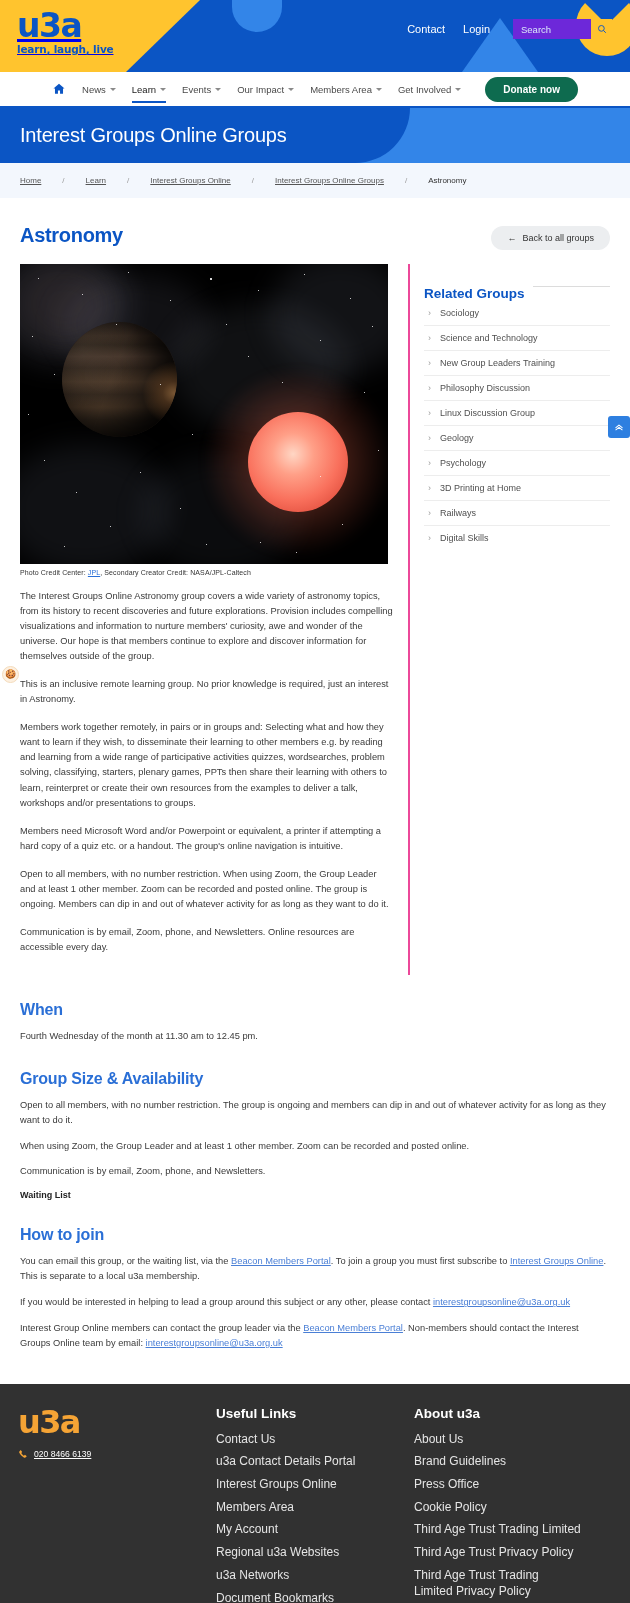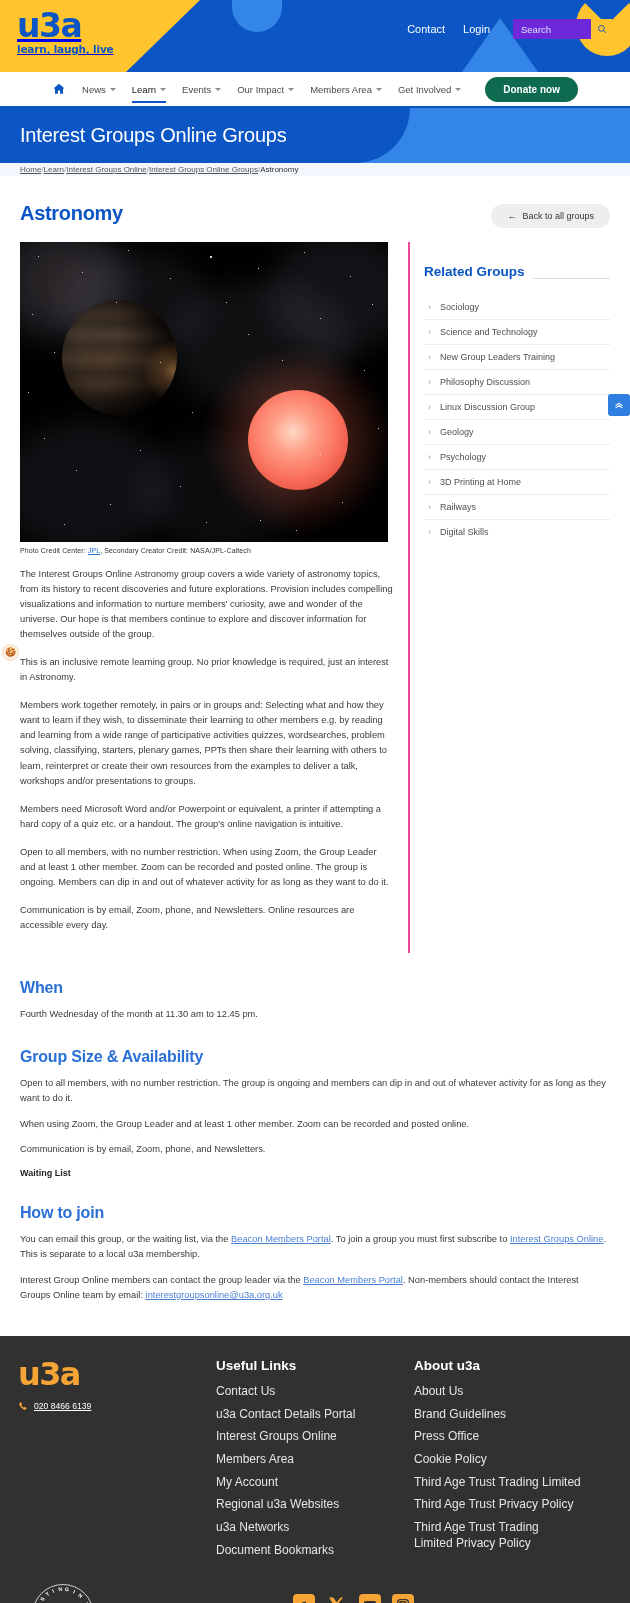--- a/index.html
+++ b/index.html
@@ -187,27 +187,27 @@
     padding: 16px 0 0 20px;
     font-size: 20px;
     font-weight: 400;
     color: #fff;
     letter-spacing: -0.2px;
   }
 
   
   .crumb {
     background: #f3f7fd;
-    padding: 2px 20px;
+    padding: 13px 20px;
     font-size: 8px;
     color: #555;
     display: flex;
     flex-wrap: wrap;
     align-items: center;
-    gap: 0;
+    gap: 21px;
   }
   .crumb a { color: #555; text-decoration: underline; }
   .crumb .sep { color: #999; }
   .crumb .cur { color: #333; }
 
   
   .page { padding: 0 20px; position: relative; }
   .content-head {
     display: flex;
     justify-content: space-between;
@@ -317,23 +317,23 @@
   .body-p {
     font-size: 9.3px;
     line-height: 1.62;
     color: #3a3a3a;
     margin: 13px 0 0 0;
   }
 
   
   .side-head {
     display: flex;
-    align-items: flex-end;
+    align-items: flex-start;
     gap: 8px;
-    margin-bottom: 16px;
+    margin-bottom: 0;
   }
   .side-head h3 {
     margin: 0;
     font-size: 13.5px;
     color: #0b55c4;
     font-weight: 700;
     white-space: nowrap;
   }
   .side-rule { flex: 1; height: 1px; background: #dcdcdc; }
   .rel-item {
@@ -736,20 +736,21 @@
   <h3 class="sec">Group Size &amp; Availability</h3>
   <p class="sec-p">Open to all members, with no number restriction. The group is ongoing and members can dip in and out of whatever activity for as long as they want to do it.</p>
   <p class="sec-p">When using Zoom, the Group Leader and at least 1 other member. Zoom can be recorded and posted online.</p>
   <p class="sec-p">Communication is by email, Zoom, phone, and Newsletters.</p>
   <p class="bold-note">Waiting List</p>
 
   <h3 class="sec">How to join</h3>
 
   <p class="sec-p"><span>You can email this group, or the waiting list, via the </span><a href="#">Beacon Members Portal</a><span>. To join a group you must first subscribe to </span><a href="#">Interest Groups Online</a><span>. This is separate to a local u3a membership.</span></p>
 
+  <p class="sec-p"><span>If you would be interested in helping to lead a group around this subject or any other, please contact </span><a href="#">interestgroupsonline@u3a.org.uk</a></p>
 
   <p class="sec-p"><span>Interest Group Online members can contact the group leader via the </span><a href="#">Beacon Members Portal</a><span>. Non-members should contact the Interest Groups Online team by email: </span><a href="#">interestgroupsonline@u3a.org.uk</a></p>
 </div>
 
 <footer>
   <div class="foot-cols">
 
     <div class="foot-brand">
       <div class="foot-logo">u3a</div>
       <div class="foot-phone">

